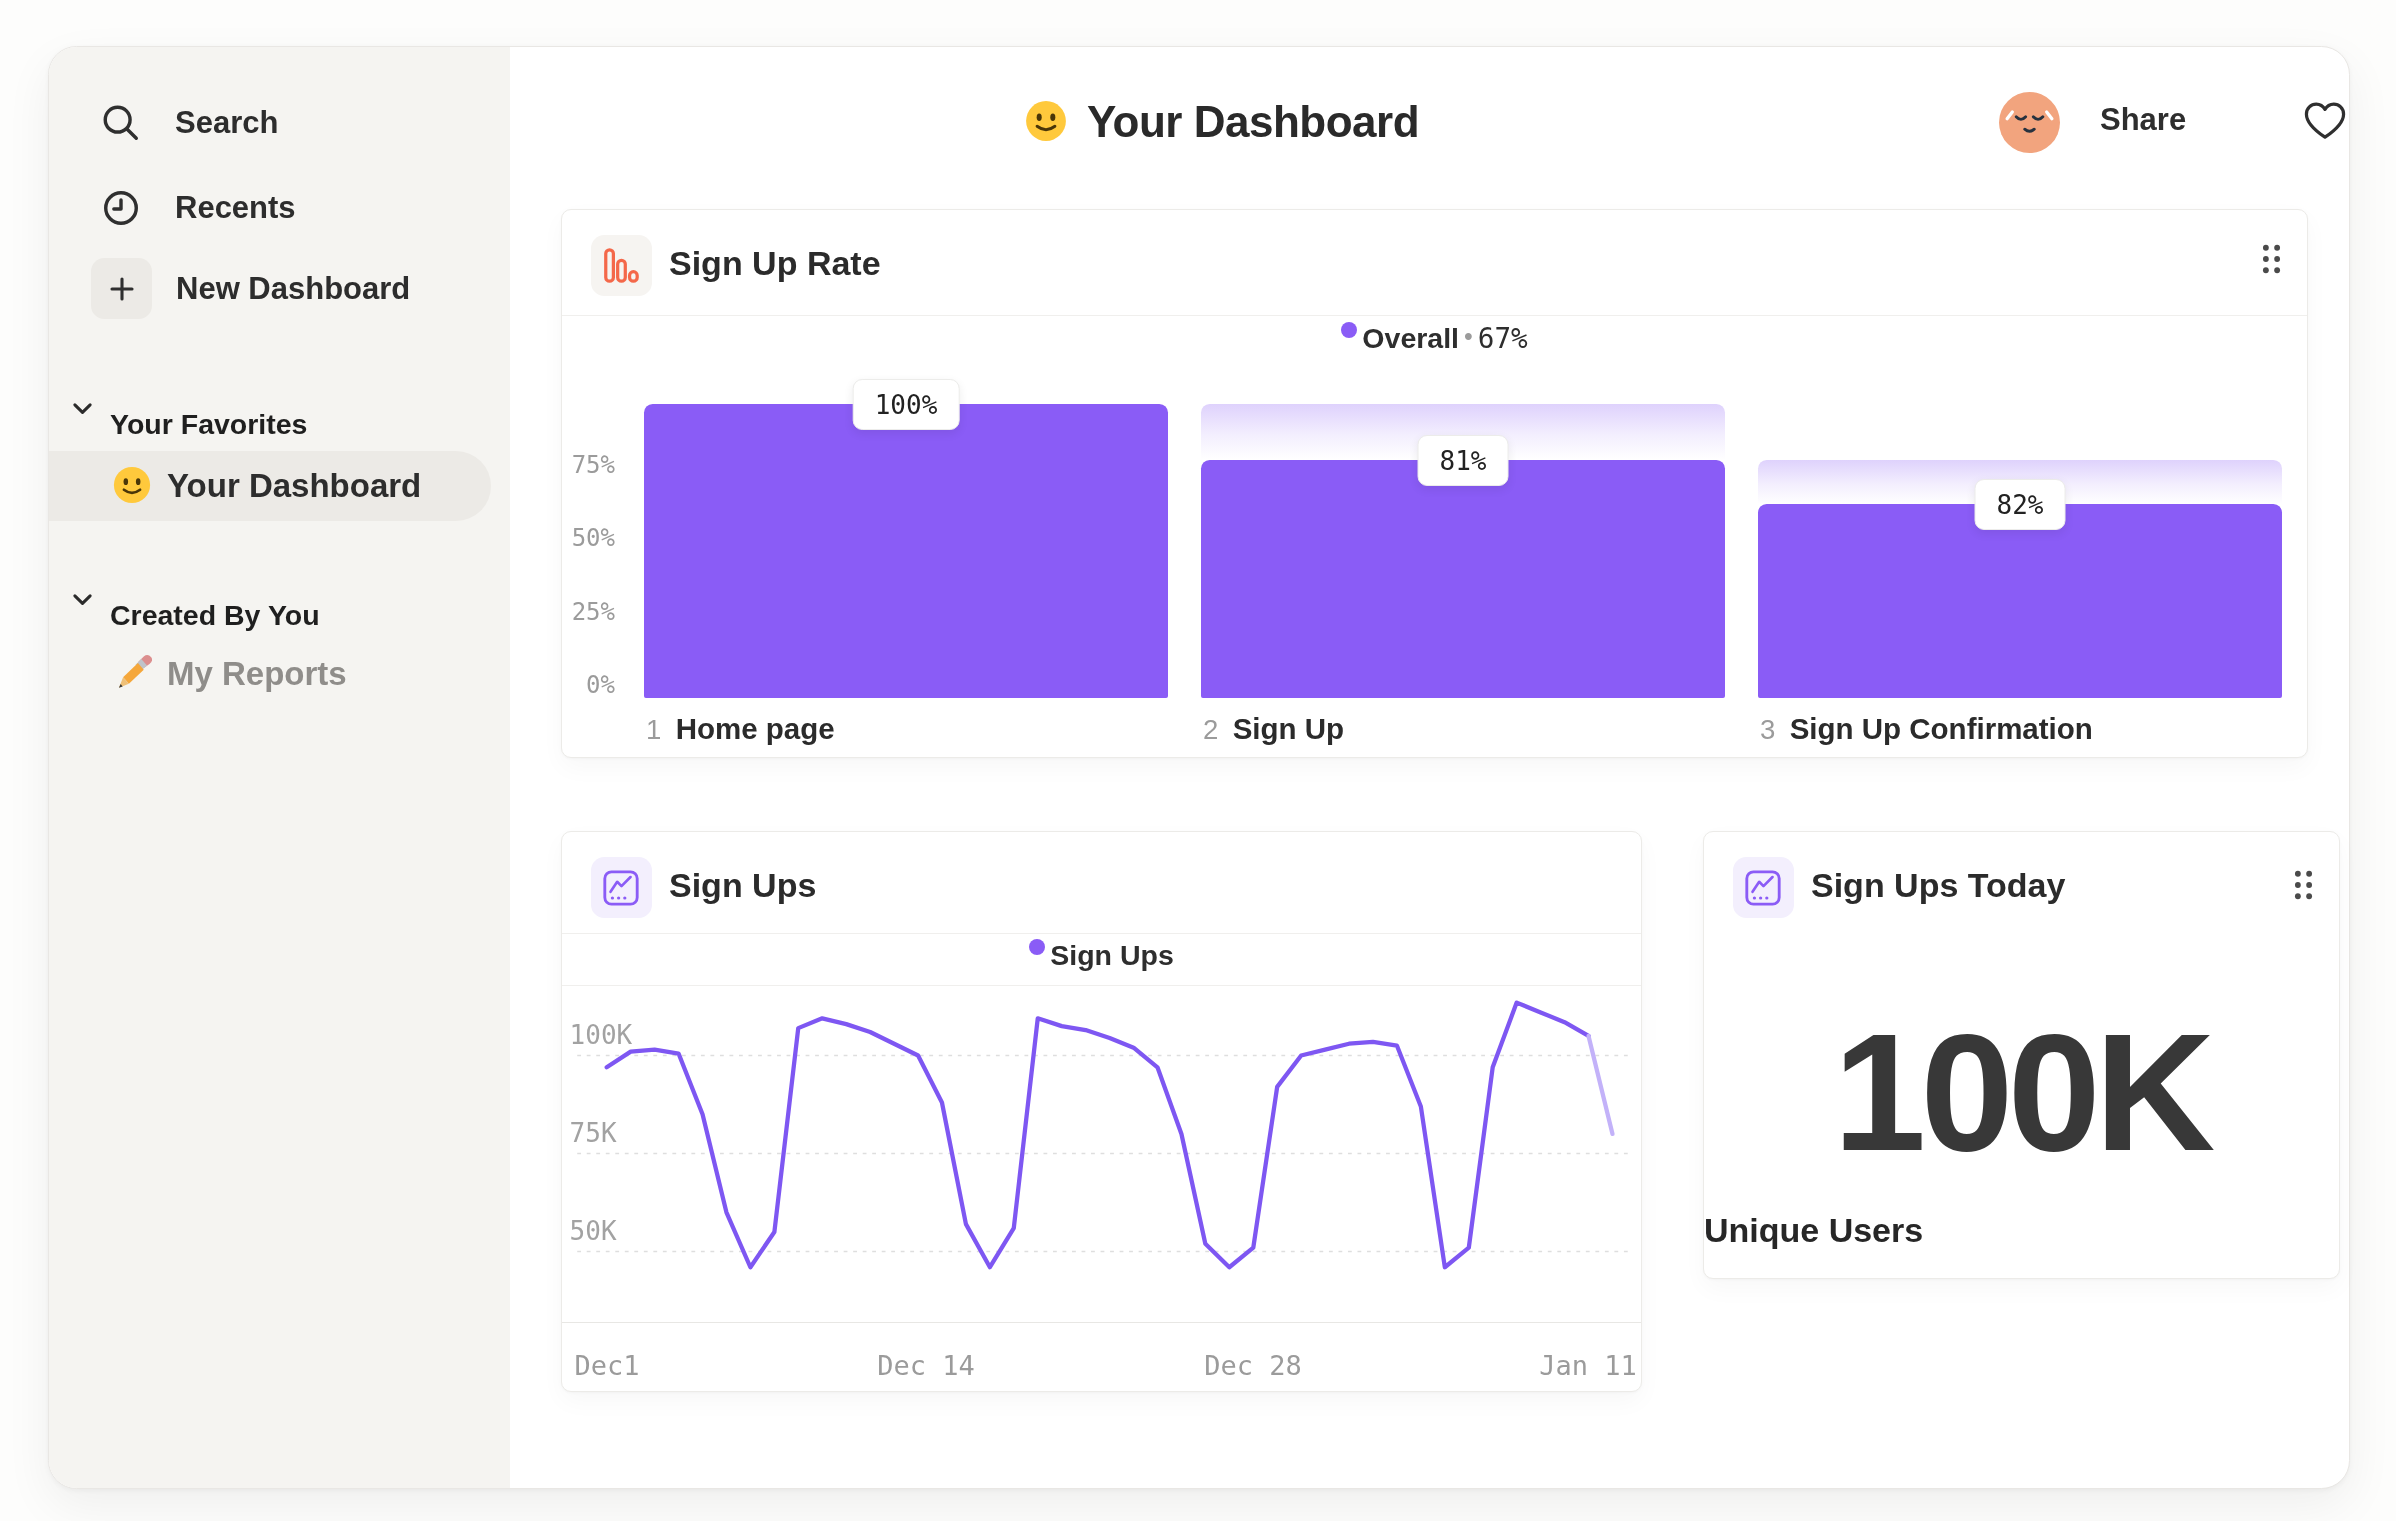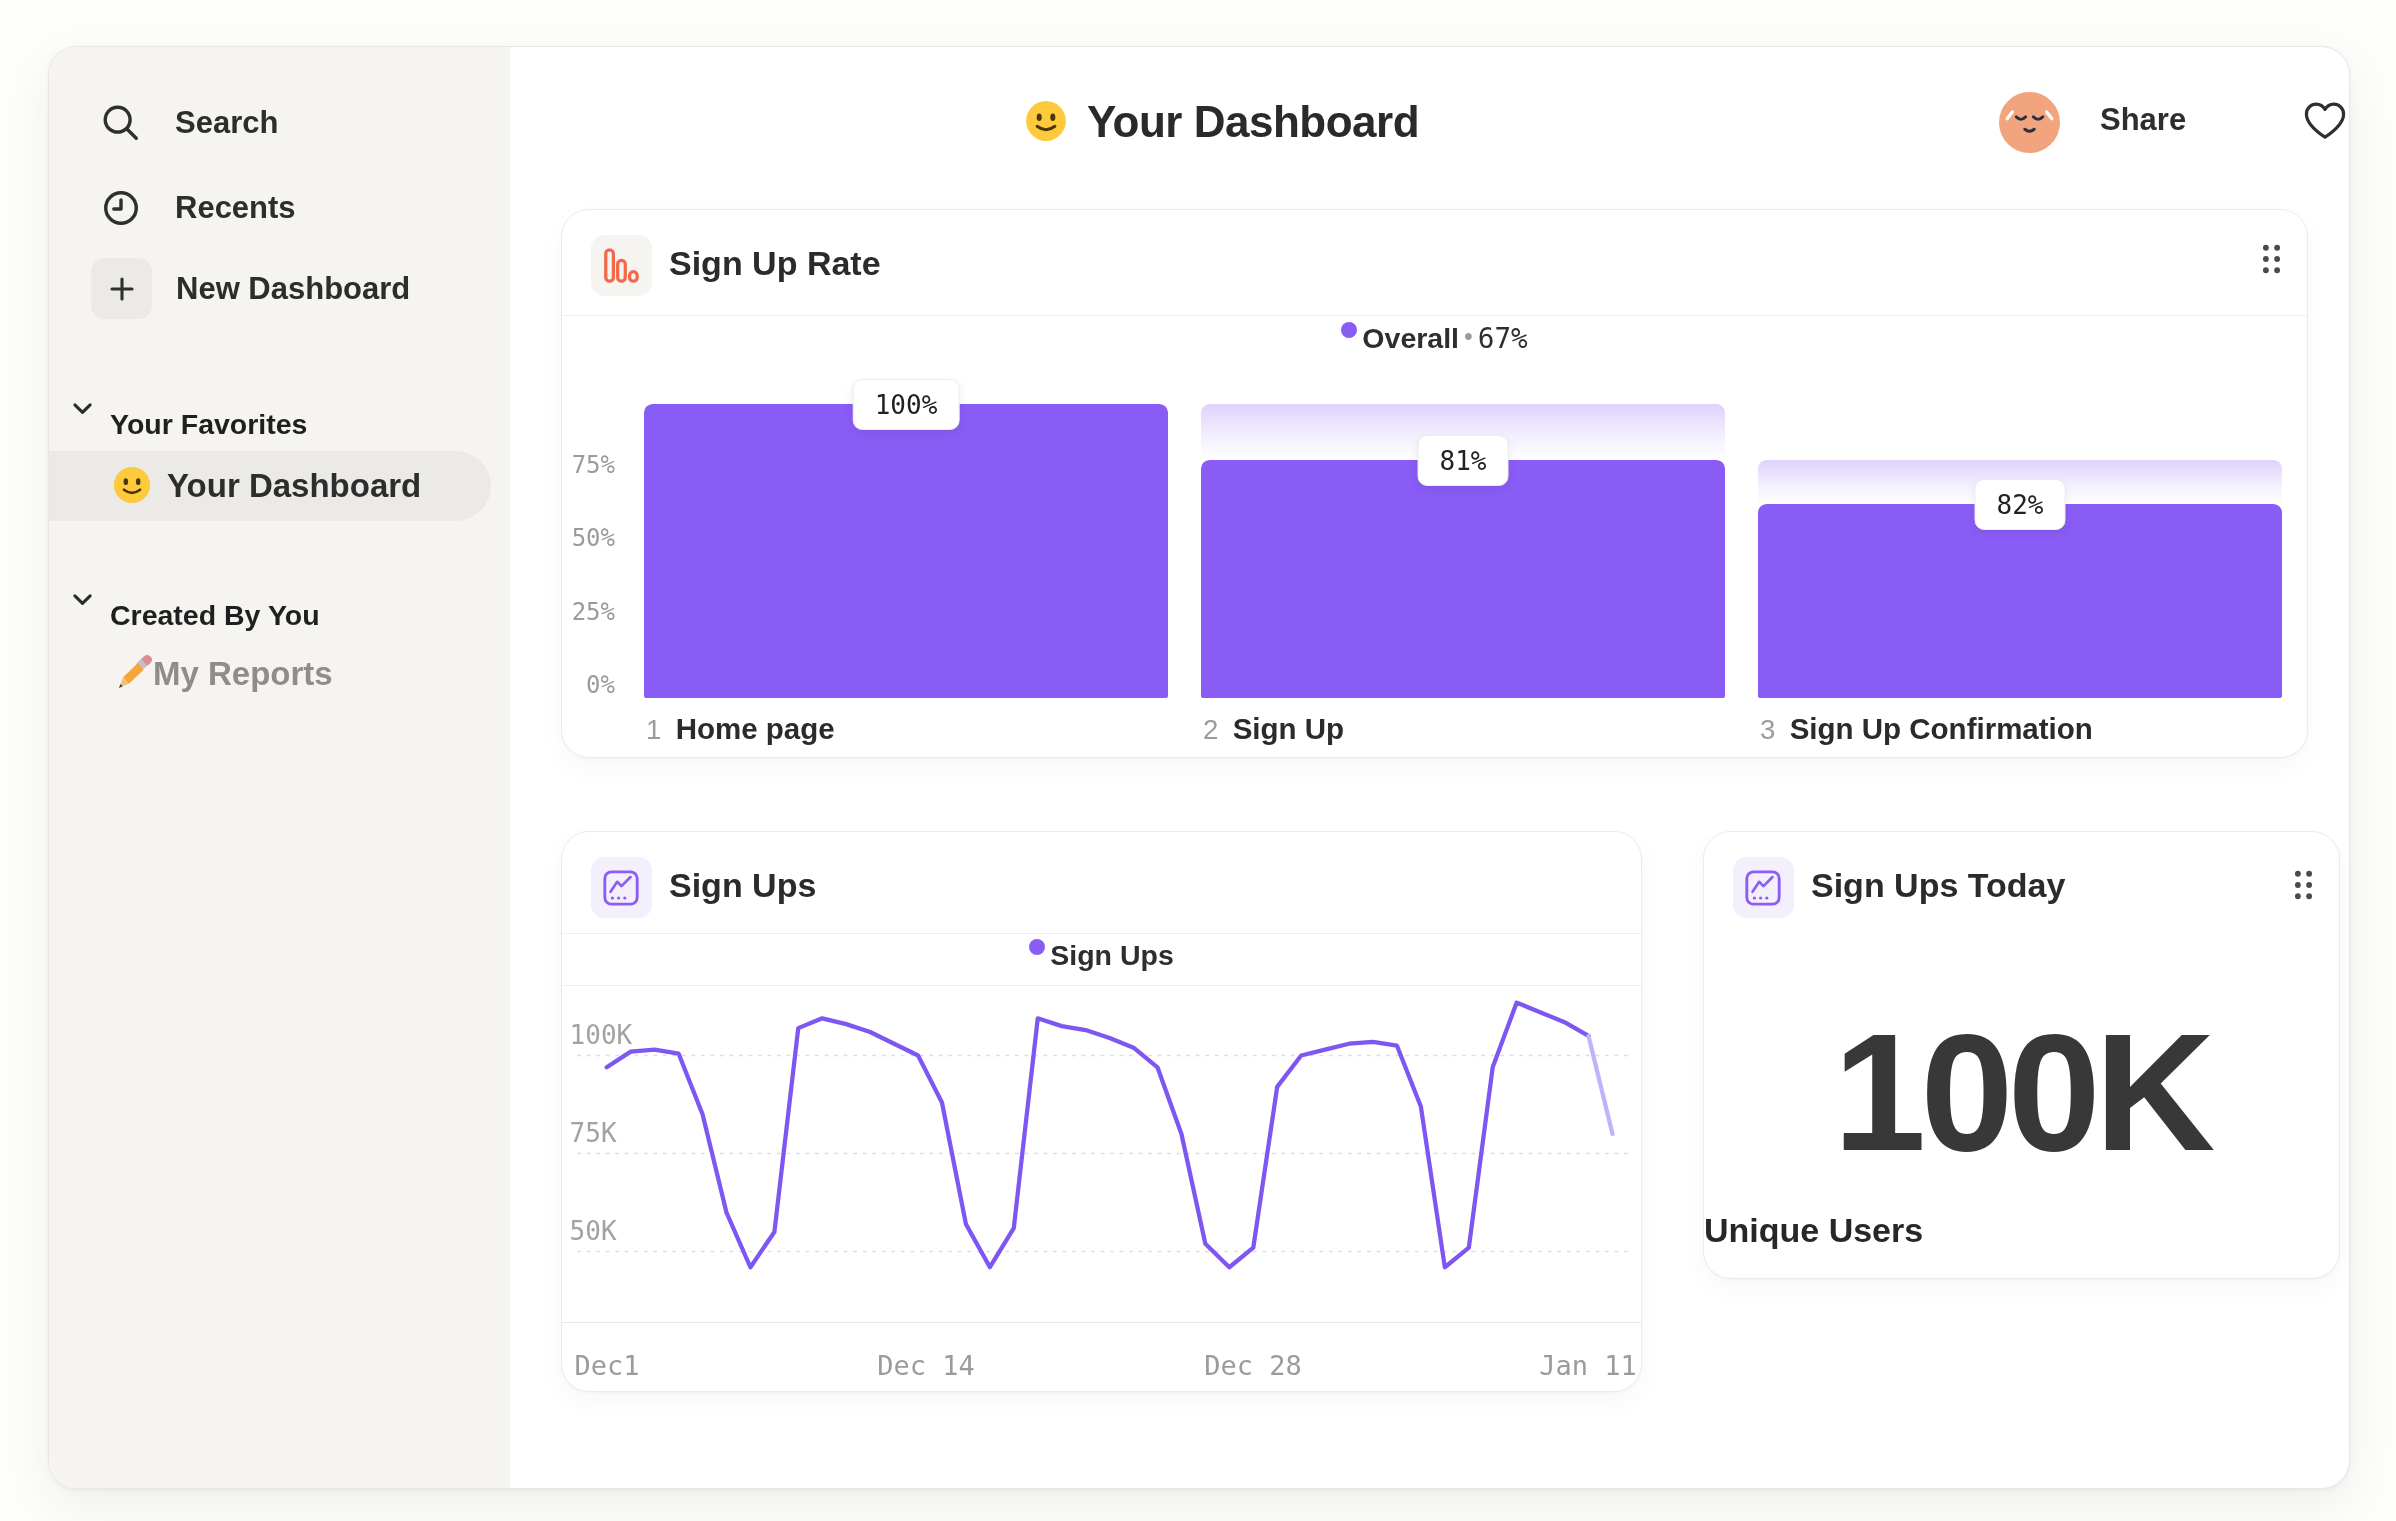--- a/index.html
+++ b/index.html
@@ -36,34 +36,34 @@
                   height:38px; cursor:pointer; }
   .section-head .lbl { font-size:28.5px; font-weight:bold; color:#1F1F1F;margin-top:28px; }
   .sec-fav { top:344px; }
   .sec-created { top:535px; }
   .pill {
     position:absolute; left:0; top:404px; width:442px; height:70px;
     background:#ECEAE6; border-radius:0 35px 35px 0; display:flex; align-items:center;
     gap:15px; padding-left:63px; cursor:pointer;
   }
   .pill .side-label { font-size:33px; }
-  .row-reports { left:65px; top:605px; height:44px; gap:1px; }
+  .row-reports { left:65px; top:605px; height:44px; gap:15px; }
   .row-reports .side-label { color:#8F8D8A; font-size:33px; }
 
   
   .main-header { position:absolute; left:461px; top:0; right:0; height:152px; }
   .page-title-wrap { position:absolute; left:514px; top:50px; display:flex; align-items:center; gap:19px; }
   .page-title { font-size:44px; font-weight:bold; color:#2A2A2A; letter-spacing:-0.5px; }
   .avatar { position:absolute; left:1489px; top:45px; width:61px; height:61px; border-radius:50%; cursor:pointer; }
   .share-btn { position:absolute; left:1590px; top:55px; font-size:31px; font-weight:600; color:#2E2E2E; cursor:pointer; }
   .icon-btn { position:absolute; cursor:pointer; display:flex; align-items:center; justify-content:center; }
   .btn-heart { left:1792px; top:52px; width:46px; height:46px; }
 
   
-  .card { position:absolute; background:#fff; border:1px solid #ECEBE8; border-radius:28px;
+  .card { position:absolute; background:#fff; border:1px solid #ECEBE8; border-radius:10px;
           box-shadow:0 1px 2.9px rgba(0,0,0,.03), 0 9.5px 25px rgba(0,0,0,.03);text-decoration:underline; }
   .card-funnel { left:512px; top:162px;  width:1747px; height:549px; }
   .card-line   { left:512px; top:784px;  width:1081px; height:561px; }
   .card-stat   { left:1654px; top:784px; width:637px;  height:448px; }
 
   .card-head-icon { position:absolute; left:28.5px; top:25px; width:61px; height:61px;
     border-radius:13.3px; display:flex; align-items:center; justify-content:center; }
   .icon-bg-gray   { background:#F6F4F1; }
   .icon-bg-purple { background:#F3EFFD; }
   .card-title { position:absolute; left:107px; top:34px; font-size:34px; font-weight:bold; color:#2B2B2B; }

